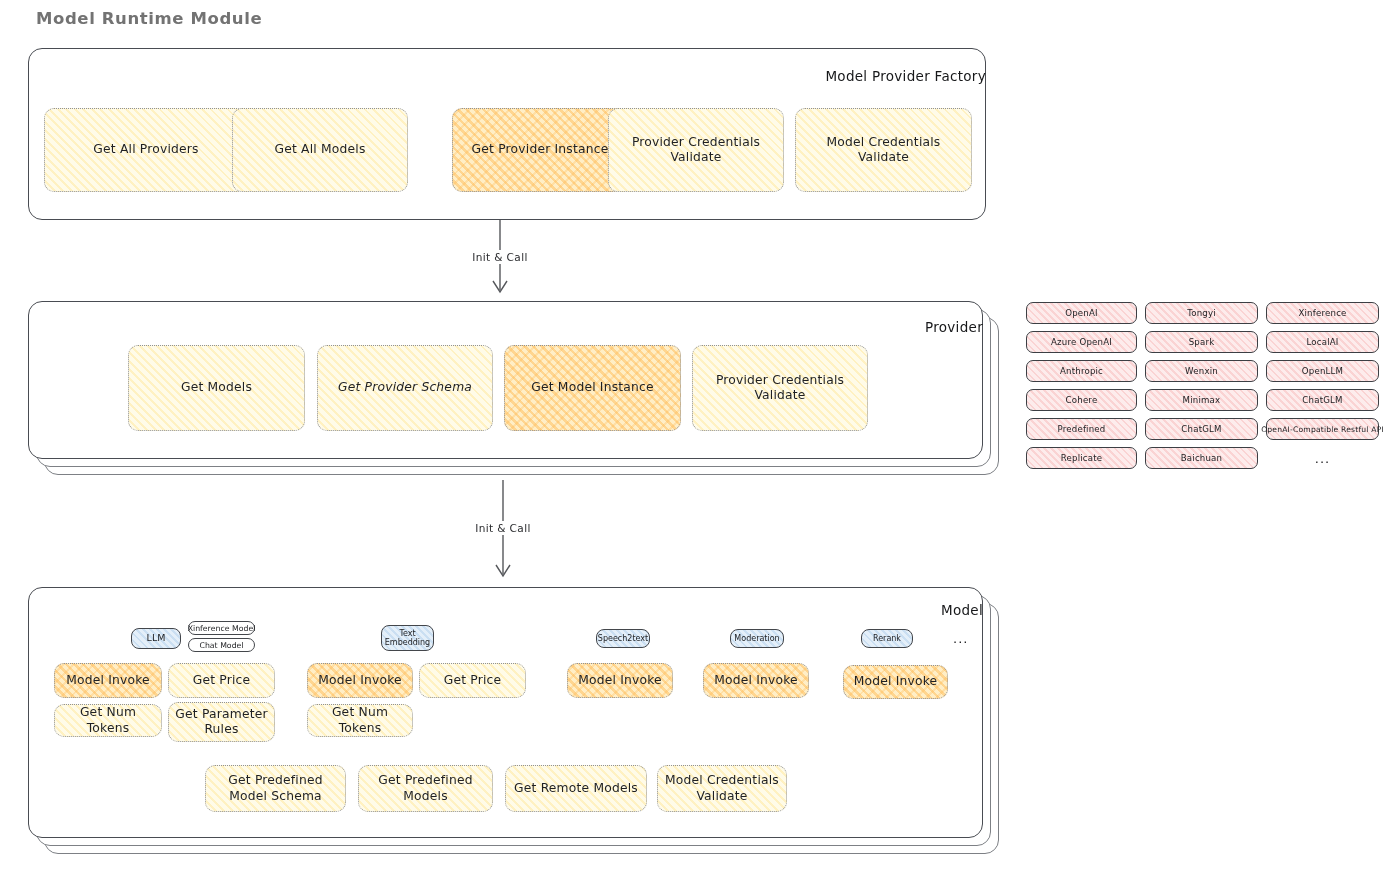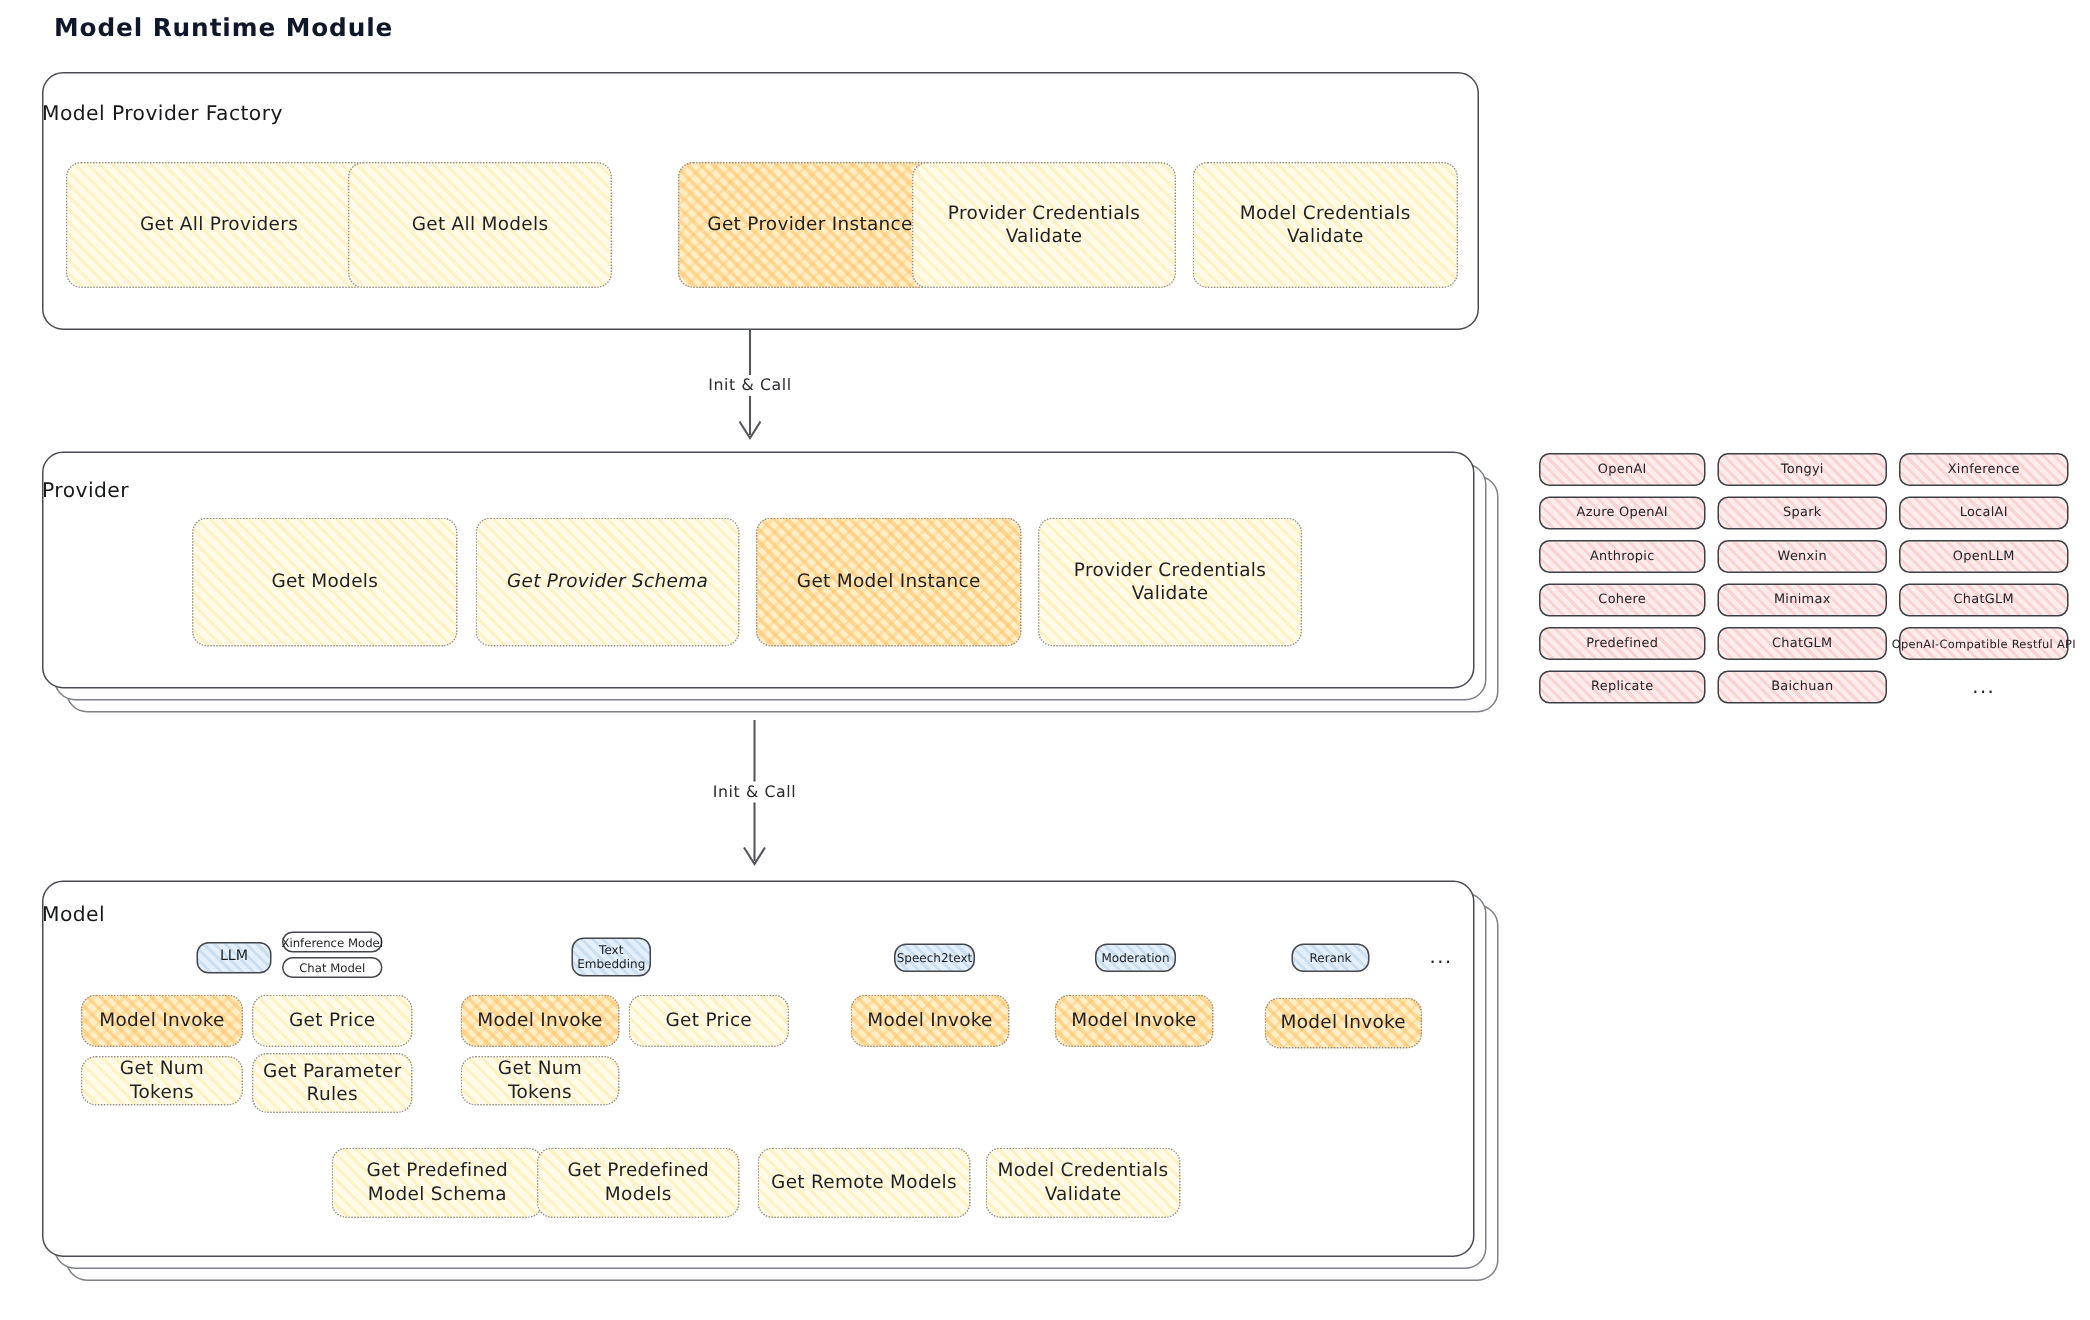--- a/index.html
+++ b/index.html
@@ -12,21 +12,21 @@
   .stack-wrap { position: absolute; }
   .stack-shadow {
     position: absolute; inset: 0; background: #fff;
     border: 1.4px solid #7d8085; border-radius: 14px;
   }
   .card {
     position: absolute; inset: 0; background: #fff;
     border: 1.6px solid #494c52; border-radius: 14px;
   }
   .sec-title {
-    position: absolute; left: 0; right: 0; text-align: left;
+    position: absolute; left: 0; right: 0; text-align: right;
     font-size: 13.5px; letter-spacing: .3px; color: #17181a;
   }
 
   
   .box-y {
     position: absolute;
     display: flex; align-items: center; justify-content: center; text-align: center;
     border: 1.5px dotted #8f9196; border-radius: 10px;
     background:
       repeating-linear-gradient(45deg, rgba(255,224,130,.38) 0 2px, rgba(255,224,130,0) 2px 6px),
@@ -76,21 +76,21 @@
   }
 
   
   .arrow-label {
     position: absolute; background: #ffffff; padding: 1px 6px;
     font-size: 10.5px; letter-spacing: .4px; color: #2a2b2e; text-align: center;
   }
 
   .page-title {
     position: absolute; left: 36px; top: 9px;
-    font-size: 16.5px; font-weight: 700; letter-spacing: .6px; color: #0f172a;
+    font-size: 16.5px; font-weight: 700; letter-spacing: .6px; color: #737373;
   }
   .dots { position: absolute; font-size: 13px; letter-spacing: 1px; color: #232326; }
 </style>
 </head>
 <body>
 
 <div class="page-title">Model Runtime Module</div>
 
 <div class="stack-wrap" style="left:28px; top:48px; width:958px; height:172px;">
   <div class="card"></div>
@@ -171,17 +171,17 @@
   <div class="box-y hl" style="left:279px; top:76px; width:106px; height:35px;">Model Invoke</div>
   <div class="box-y" style="left:391px; top:76px; width:107px; height:35px;">Get Price</div>
   <div class="box-y hl" style="left:539px; top:76px; width:106px; height:35px;">Model Invoke</div>
   <div class="box-y hl" style="left:675px; top:76px; width:106px; height:35px;">Model Invoke</div>
   <div class="box-y hl" style="left:815px; top:78px; width:105px; height:34px;">Model Invoke</div>
 
   <div class="box-y" style="left:26px;  top:117px; width:108px; height:33px;">Get Num Tokens</div>
   <div class="box-y" style="left:140px; top:115px; width:107px; height:40px;">Get Parameter Rules</div>
   <div class="box-y" style="left:279px; top:117px; width:106px; height:33px;">Get Num Tokens</div>
 
-  <div class="box-y" style="left:177px; top:178px; width:141px; height:47px;margin-left:16px;">Get Predefined Model Schema</div>
+  <div class="box-y" style="left:177px; top:178px; width:141px; height:47px;">Get Predefined Model Schema</div>
   <div class="box-y" style="left:330px; top:178px; width:135px; height:47px;">Get Predefined Models</div>
   <div class="box-y" style="left:477px; top:178px; width:142px; height:47px;">Get Remote Models</div>
   <div class="box-y" style="left:629px; top:178px; width:130px; height:47px;">Model Credentials Validate</div>
 </div>
 
 </body></html>

